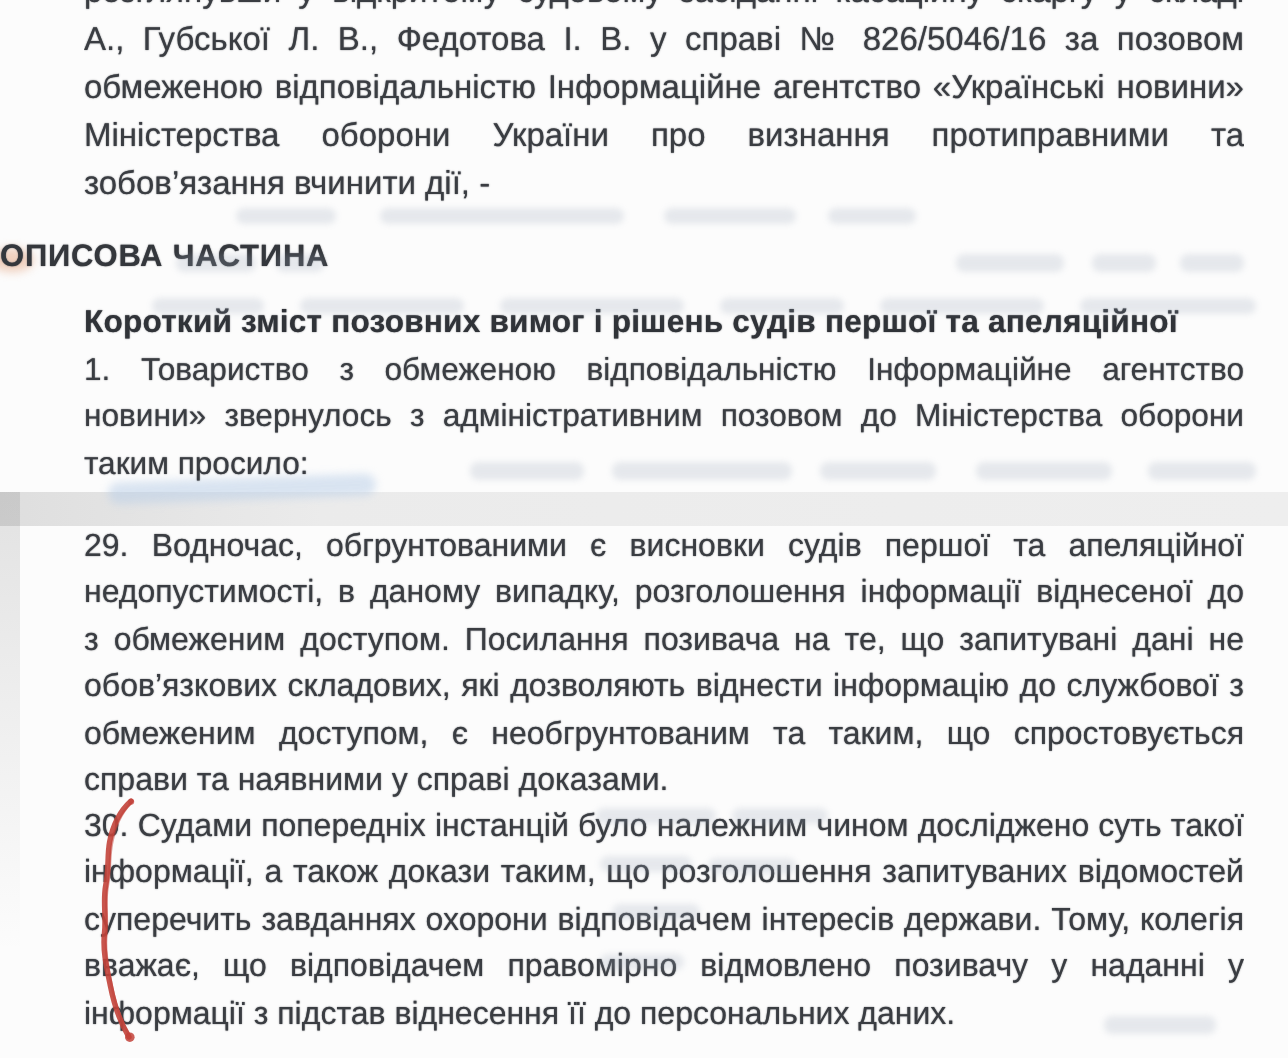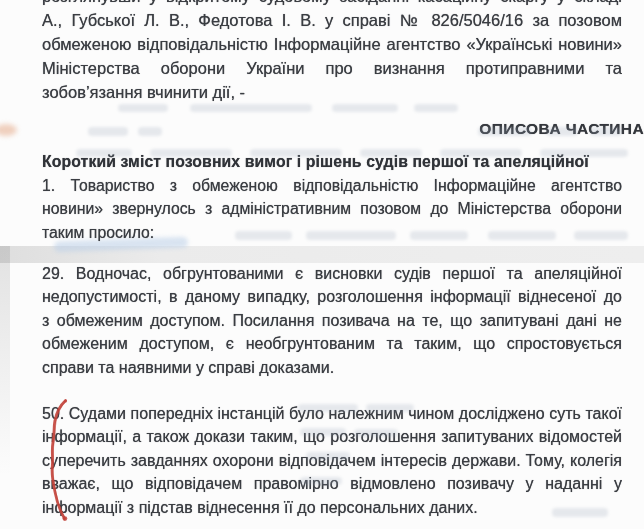--- a/index.html
+++ b/index.html
@@ -12,21 +12,21 @@
   .scantext { text-shadow:0 0 0.7px rgba(55,58,63,0.85); }
   .block { position:absolute; left:42px; width:580px; }
   .jline { text-align:justify; text-align-last:justify; }
   .nline { text-align:left; text-align-last:auto; }
 
   .intro-block { top:-16px; font-size:16.5px; line-height:24px; }
   .intro-block .ln { height:24px; overflow:hidden; }
 
   .section-heading {
     position:absolute; left:0; width:644px; top:120px;
-    text-align:right; font-size:15.5px; font-weight:600;
+    text-align:left; font-size:15.5px; font-weight:600;
     letter-spacing:0.4px; color:#34373c;
   }
 
   .summary-block { top:150px; font-size:15.8px; line-height:23.5px; }
   .summary-block .ln { height:23.5px; overflow:hidden; }
   .summary-block .bold { font-weight:700; color:#303338; letter-spacing:0.1px; }
 
   .para-block { font-size:16px; line-height:23.4px; }
   .para-block .ln { height:23.4px; overflow:hidden; }
   .para29-block { top:262px; }
@@ -79,26 +79,27 @@
     <div class="ln nline bold">Короткий зміст позовних вимог і рішень судів першої та апеляційної інстанцій:</div>
     <div class="ln jline">1. Товариство з обмеженою відповідальністю Інформаційне агентство «Українські</div>
     <div class="ln jline">новини» звернулось з адміністративним позовом до Міністерства оборони України, в</div>
     <div class="ln nline">таким просило:</div>
   </div>
 
   <div class="block para-block para29-block scantext">
     <div class="ln jline">29. Водночас, обгрунтованими є висновки судів першої та апеляційної інстанцій щодо</div>
     <div class="ln jline">недопустимості, в даному випадку, розголошення інформації віднесеної до інформації</div>
     <div class="ln jline">з обмеженим доступом. Посилання позивача на те, що запитувані дані не містить усіх</div>
+    <div class="ln jline">обов’язкових складових, які дозволяють віднести інформацію до службової з</div>
     <div class="ln jline">обмеженим доступом, є необгрунтованим та таким, що спростовується обставинами</div>
     <div class="ln nline">справи та наявними у справі доказами.</div>
   </div>
 
   <div class="block para-block para30-block scantext">
-    <div class="ln jline">50. Судами попередніх інстанцій було належним чином досліджено суть такої</div>
+    <div class="ln jline">30. Судами попередніх інстанцій було належним чином досліджено суть такої</div>
     <div class="ln jline">інформації, а також докази таким, що розголошення запитуваних відомостей</div>
     <div class="ln jline">суперечить завданнях охорони відповідачем інтересів держави. Тому, колегія суддів</div>
     <div class="ln jline">вважає, що відповідачем правомірно відмовлено позивачу у наданні у повному обсязі</div>
     <div class="ln nline">інформації з підстав віднесення її до персональних даних.</div>
   </div>
 
   <svg class="red-bracket" width="30" height="130" viewBox="0 0 30 130">
     <path d="M21.5 4.5 C16 9.5, 12.5 16, 10.8 25 C9.5 32, 10.6 38, 8.8 47
              C7.4 55, 9.2 62, 8.2 71 C7.3 80, 9.6 89, 11.2 97
              C12.8 105, 16 115, 20.5 122.5" fill="none" stroke="#c2423a" stroke-width="2.7" stroke-linecap="round" opacity="0.9"></path>

